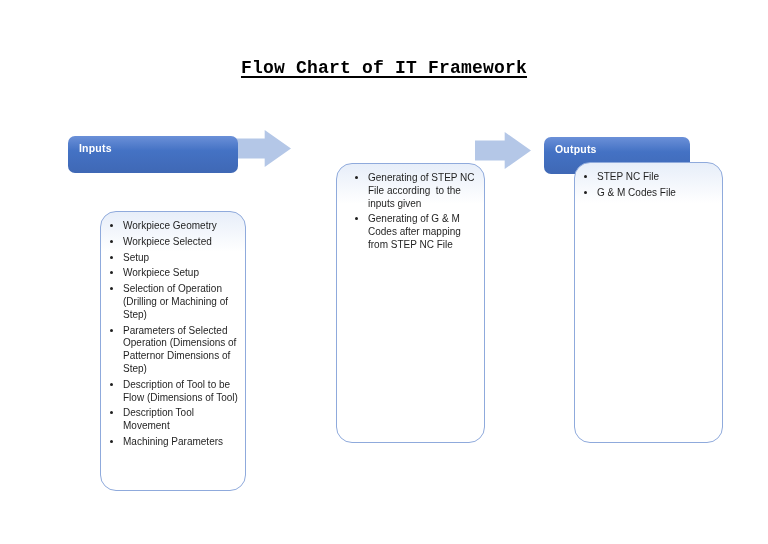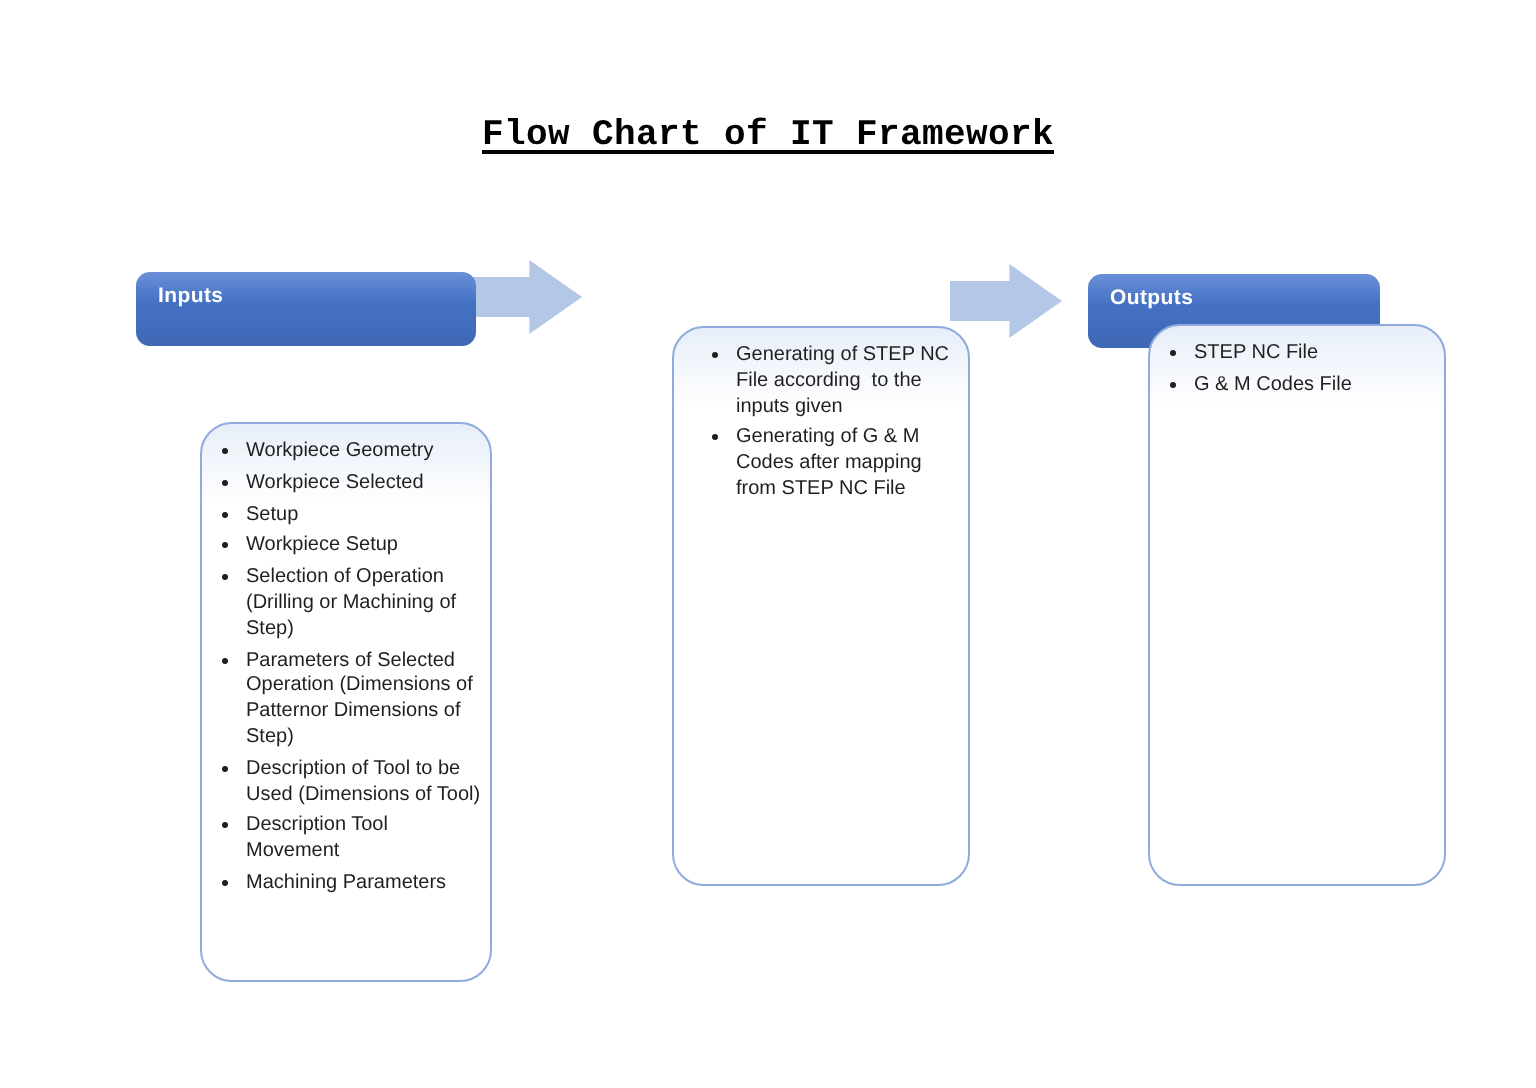--- a/index.html
+++ b/index.html
@@ -98,21 +98,21 @@
     <span>Inputs</span>
   </div>
   <div class="col-body body-inputs">
     <ul>
       <li>Workpiece Geometry</li>
       <li>Workpiece Selected</li>
       <li>Setup</li>
       <li>Workpiece Setup</li>
       <li>Selection of Operation (Drilling or Machining of Step)</li>
       <li>Parameters of Selected Operation (Dimensions of Patternor Dimensions of Step)</li>
-      <li>Description of Tool to be Used (Dimensions of Tool)</li>
+      <li>Description of Tool to be Flow (Dimensions of Tool)</li>
       <li>Description Tool Movement</li>
       <li>Machining Parameters</li>
     </ul>
   </div>
 
   <div class="flow-arrow arrow-1"></div>
 
   <div class="col-body body-it">
     <ul>
       <li>Generating of STEP NC File according  to the inputs given</li>

